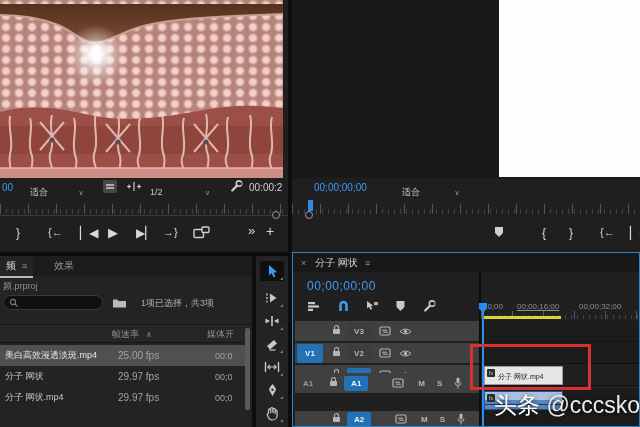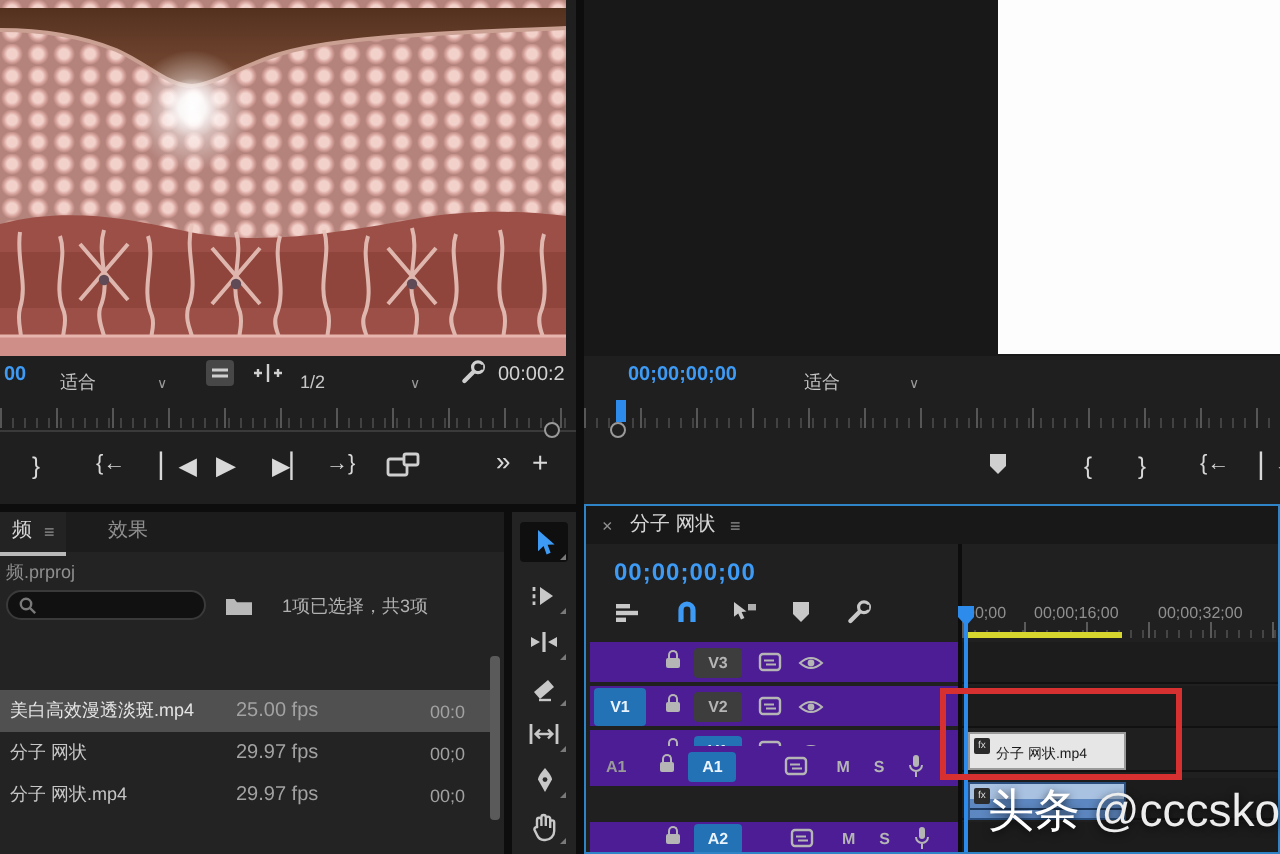--- a/index.html
+++ b/index.html
@@ -1,38 +1,38 @@
 <!DOCTYPE html>
 <html><head>
 <meta charset="utf-8">
 <style>
   html,body{margin:0;padding:0;background:#000;font-family:"Liberation Sans","DejaVu Sans",sans-serif;}
   #stage{position:relative;width:640px;height:427px;background:#0d0d0d;overflow:hidden;}
   .abs{position:absolute;}
   .t{color:#c8c8c8;font-size:9px;white-space:nowrap;line-height:1;}
   .dim{color:#8f8f8f;}
-  .tcblue{color:#3e9bf5;font-weight:bold;}
+  .tcblue{color:#3e9bf5;font-weight:normal;}
   .chev{font-size:7px;color:#9a9a9a;}
   .icon{display:inline-flex;align-items:center;justify-content:center;color:#d2d2d2;line-height:1;}
   .panel{background:#1f1f1f;}
   
   .ruler{background-image:
     repeating-linear-gradient(90deg,#565656 0 1px,transparent 1px 28px),
     repeating-linear-gradient(90deg,#424242 0 1px,transparent 1px 6px);
     background-size:100% 10px,100% 5px;background-repeat:no-repeat;background-position:0 100%,0 100%;}
   .knob{width:8px;height:8px;border:1.5px solid #9a9a9a;border-radius:50%;background:#1f1f1f;box-sizing:border-box;}
   .transport-ic{color:#d8d8d8;font-size:12px;line-height:1;}
   
   .ilock{position:relative;width:7px;height:5px;background:#b5b5b5;border-radius:1px;display:inline-block;}
   .ilock:before{content:"";position:absolute;left:1px;top:-4px;width:5px;height:4px;border:1px solid #b5b5b5;border-bottom:none;border-radius:3px 3px 0 0;box-sizing:border-box;}
   
   .tbadge{width:24px;height:15px;border-radius:2px;background:#3d3d3d;color:#b5b5b5;font-size:8px;font-weight:bold;display:flex;align-items:center;justify-content:center;}
   .tbadge.on{background:#2272b5;color:#eaf4ff;}
   .srcbadge{width:26px;height:19px;border-radius:2px;background:#2272b5;color:#eaf4ff;font-size:8px;font-weight:bold;display:flex;align-items:center;justify-content:center;}
-  .trow-h{position:absolute;left:2px;width:184px;height:20px;background:#4c1d95;display:flex;align-items:center;}
+  .trow-h{position:absolute;left:2px;width:184px;height:20px;background:#404040;display:flex;align-items:center;}
   .lane{position:absolute;left:188px;width:158px;height:20px;background:#1c1c1c;border-bottom:1px solid #111;}
   .ms{color:#b5b5b5;font-size:8px;font-weight:bold;}
   .tool{position:absolute;left:4px;width:24px;height:20px;display:flex;align-items:center;justify-content:center;}
   .tool:after{content:"";position:absolute;right:1px;bottom:1px;border-left:3px solid transparent;border-bottom:3px solid #7a7a7a;}
   .tool.active{background:#0f0f0f;border-radius:2px;}
   .projrow{position:absolute;left:0;width:246px;height:21px;display:flex;align-items:center;}
   .projrow .nm{position:absolute;left:5px;color:#c6c6c6;font-size:9px;}
   .projrow .fps{position:absolute;left:118px;color:#a2a2a2;font-size:10px;}
   .projrow .st{position:absolute;left:215px;color:#a2a2a2;font-size:9px;}
   .fxbadge{position:absolute;left:2px;top:2px;width:8px;height:8px;background:#2b2b2b;color:#ddd;font-size:5px;display:flex;align-items:center;justify-content:center;border-radius:1px;}
@@ -187,20 +187,25 @@
           <path d="M6 6 L8.6 8.6" stroke="#7a7a7a" stroke-width="1.2"></path>
         </svg>
     </div>
     <span class="abs icon" style="left:112px;top:41px;">
       <svg width="15" height="11">
           <path d="M1 2.5 h4.2 l1.3 1.6 H14 V10.5 H1 Z" fill="#b9b9b9"></path>
         </svg>
     </span>
     <span class="abs t" style="left:141px;top:43px;color:#b0b0b0;">1项已选择，共3项</span>
 
+    <div class="abs" style="left:0;top:68px;width:252px;height:17px;background:#262626;border-top:1px solid #161616;border-bottom:1px solid #161616;">
+      <span class="abs t dim" style="left:112px;top:5px;">帧速率</span>
+      <span class="abs dim" style="left:146px;top:5px;font-size:8px;">∧</span>
+      <span class="abs t dim" style="left:207px;top:5px;">媒体开</span>
+    </div>
 
     <div class="projrow" style="top:89px;background:#505050;">
       <span class="nm" style="color:#e4e4e4;">美白高效漫透淡斑.mp4</span>
       <span class="fps">25.00 fps</span>
       <span class="st">00:0</span>
     </div>
     <div class="projrow" style="top:110px;">
       <span class="nm">分子 网状</span>
       <span class="fps">29.97 fps</span>
       <span class="st">00;0</span>
@@ -291,21 +296,21 @@
     <span class="abs icon" style="left:130px;top:46px;">
       <svg width="14" height="14">
           <circle cx="9" cy="4.6" r="2.7" fill="none" stroke="#c8c8c8" stroke-width="1.6"></circle>
           <rect x="8.2" y="3.4" width="3.4" height="2.4" fill="#202020"></rect>
           <path d="M2.2 11.5 L6.8 6.9" stroke="#c8c8c8" stroke-width="2.2" stroke-linecap="round"></path>
         </svg>
     </span>
 
     <div class="abs tlruler" style="left:188px;top:48px;width:158px;height:18px;">
       <span class="abs dim" style="left:2px;top:1px;font-size:8px;">00;00</span>
-      <span class="abs dim" style="left:36px;top:1px;font-size:8px;">00;00;16;00</span>
+      <span class="abs dim" style="left:36px;top:1px;font-size:8px;text-decoration:underline;">00;00;16;00</span>
       <span class="abs dim" style="left:98px;top:1px;font-size:8px;">00;00;32;00</span>
     </div>
     <div class="abs" style="left:190px;top:63px;width:78px;height:3px;background:#d6d62e;"></div>
 
     <div class="lane" style="top:68px;"></div>
     <div class="lane" style="top:90px;"></div>
     <div class="lane" style="top:112px;background:#1f1f1f;"></div>
     <div class="lane" style="top:136px;"></div>
     <div class="lane" style="top:158px;height:16px;"></div>
     <div class="abs" style="left:186px;top:19px;width:2px;height:156px;background:#0d0d0d;"></div>

